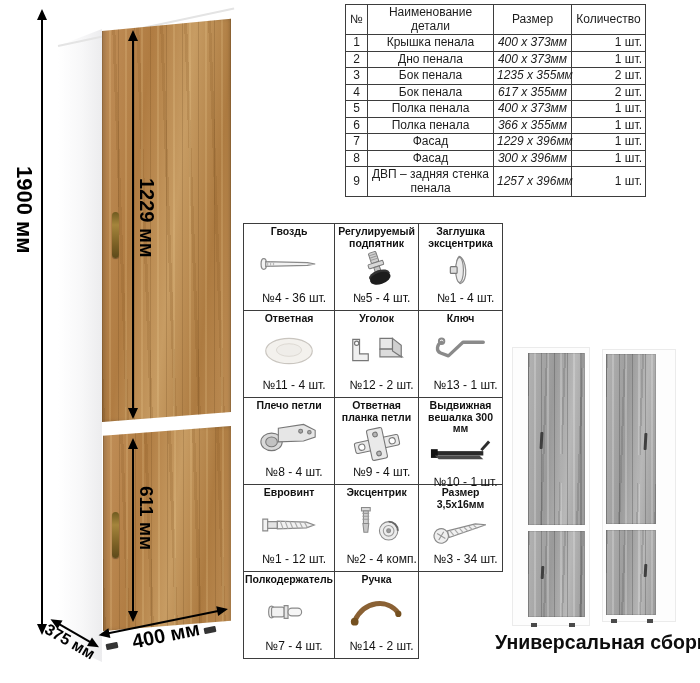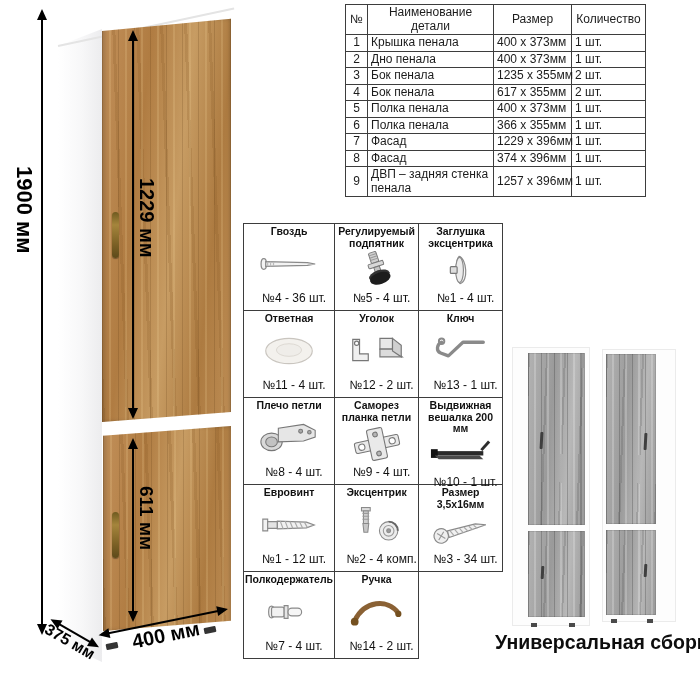--- a/index.html
+++ b/index.html
@@ -46,23 +46,23 @@
   .dim-rot .dline::before{content:"";position:absolute;left:-10px;top:-4px;border-top:5px solid transparent;border-bottom:5px solid transparent;border-right:11px solid #000;}
   .dim-rot .dline::after{content:"";position:absolute;right:-10px;top:-4px;border-top:5px solid transparent;border-bottom:5px solid transparent;border-left:11px solid #000;}
   .dim-rot .dtext{text-align:center;font-weight:bold;white-space:nowrap;}
 
   
   .parts-table{left:345px;top:4px;width:300px;border-collapse:collapse;table-layout:fixed;
     font-size:12px;color:#1c1c1c;}
   .parts-table th,.parts-table td{border:1.5px solid #3d3d3d;padding:1px 3px;line-height:13.5px;}
   .parts-table th{font-weight:normal;text-align:center;}
   .parts-table td.c0{width:22px;text-align:center;}
-  .parts-table td.c1{width:126px;text-align:left;}
-  .parts-table td.c2{width:78px;white-space:nowrap;}
-  .parts-table td.c3{width:74px;text-align:left;white-space:nowrap;}
+  .parts-table td.c1{width:126px;text-align:center;}
+  .parts-table td.c2{width:78px;text-align:center;white-space:nowrap;font-style:italic;}
+  .parts-table td.c3{width:74px;text-align:right;white-space:nowrap;}
   .parts-table col.w0{width:22px}.parts-table col.w1{width:126px}
   .parts-table col.w2{width:78px}.parts-table col.w3{width:74px}
 
   
   .hw-table{left:243px;top:223px;border-collapse:collapse;table-layout:fixed;}
   .hw-table td{border:1.5px solid #3d3d3d;width:83px;height:86px;padding:0;vertical-align:top;}
   .hw-table td.empty{border:none;}
   .hw-inner{height:84px;display:flex;flex-direction:column;align-items:center;justify-content:space-between;padding:2px 1px 3px 1px;box-sizing:border-box;}
   .hw-title{font-weight:bold;font-size:10.5px;line-height:11.5px;text-align:center;color:#111;}
   .hw-icon{flex:1;display:flex;align-items:center;justify-content:center;}
@@ -168,21 +168,21 @@
       </tr>
       <tr>
         <td class="c0">7</td>
         <td class="c1">Фасад</td>
         <td class="c2">1229 х 396мм</td>
         <td class="c3">1 шт.</td>
       </tr>
       <tr>
         <td class="c0">8</td>
         <td class="c1">Фасад</td>
-        <td class="c2">374 х 396мм</td>
+        <td class="c2">300 х 396мм</td>
         <td class="c3">1 шт.</td>
       </tr>
       <tr>
         <td class="c0">9</td>
         <td class="c1">ДВП – задняя стенка пенала</td>
         <td class="c2">1257 х 396мм</td>
         <td class="c3">1 шт.</td>
       </tr>
     </tbody>
 </table>
@@ -295,39 +295,39 @@
                   <circle cx="45" cy="13" r="2" fill="#aaa"></circle>
                   <circle cx="54" cy="14" r="1.8" fill="#aaa"></circle>
                 </g>
               </svg>
             </div>
             <div class="hw-qty">№8 - 4 шт.</div>
           </div>
         </td>
         <td>
           <div class="hw-inner">
-            <div class="hw-title">Саморез планка петли</div>
+            <div class="hw-title">Ответная планка петли</div>
             <div class="hw-icon">
               <svg width="64" height="40" viewBox="0 0 66 40">
                 <g fill="#e9e9e9" stroke="#777" stroke-width="1.1" transform="rotate(-12 33 20)">
                   <rect x="10" y="14.5" width="46" height="11" rx="2"></rect>
                   <rect x="25" y="4" width="16" height="32" rx="2"></rect>
                   <circle cx="17" cy="20" r="3.2" fill="#fff"></circle>
                   <circle cx="49" cy="20" r="3.2" fill="#fff"></circle>
                   <circle cx="33" cy="10" r="2.4" fill="#b5b5b5"></circle>
                   <circle cx="33" cy="30" r="2.4" fill="#b5b5b5"></circle>
                 </g>
               </svg>
             </div>
             <div class="hw-qty">№9 - 4 шт.</div>
           </div>
         </td>
         <td>
           <div class="hw-inner">
-            <div class="hw-title">Выдвижная вешалка 200 мм</div>
+            <div class="hw-title">Выдвижная вешалка 300 мм</div>
             <div class="hw-icon">
               <svg width="64" height="40" viewBox="0 0 66 40">
                 <g>
                   <path d="M54 15 l8 -9" stroke="#2e2e2e" stroke-width="3"></path>
                   <rect x="4" y="16" width="52" height="4.5" fill="#2a2a2a"></rect>
                   <rect x="2" y="14" width="7" height="9" fill="#111"></rect>
                   <path d="M6 20.5 h46 l4 4 h-46 z" fill="#4a4a4a"></path>
                 </g>
               </svg>
             </div>

